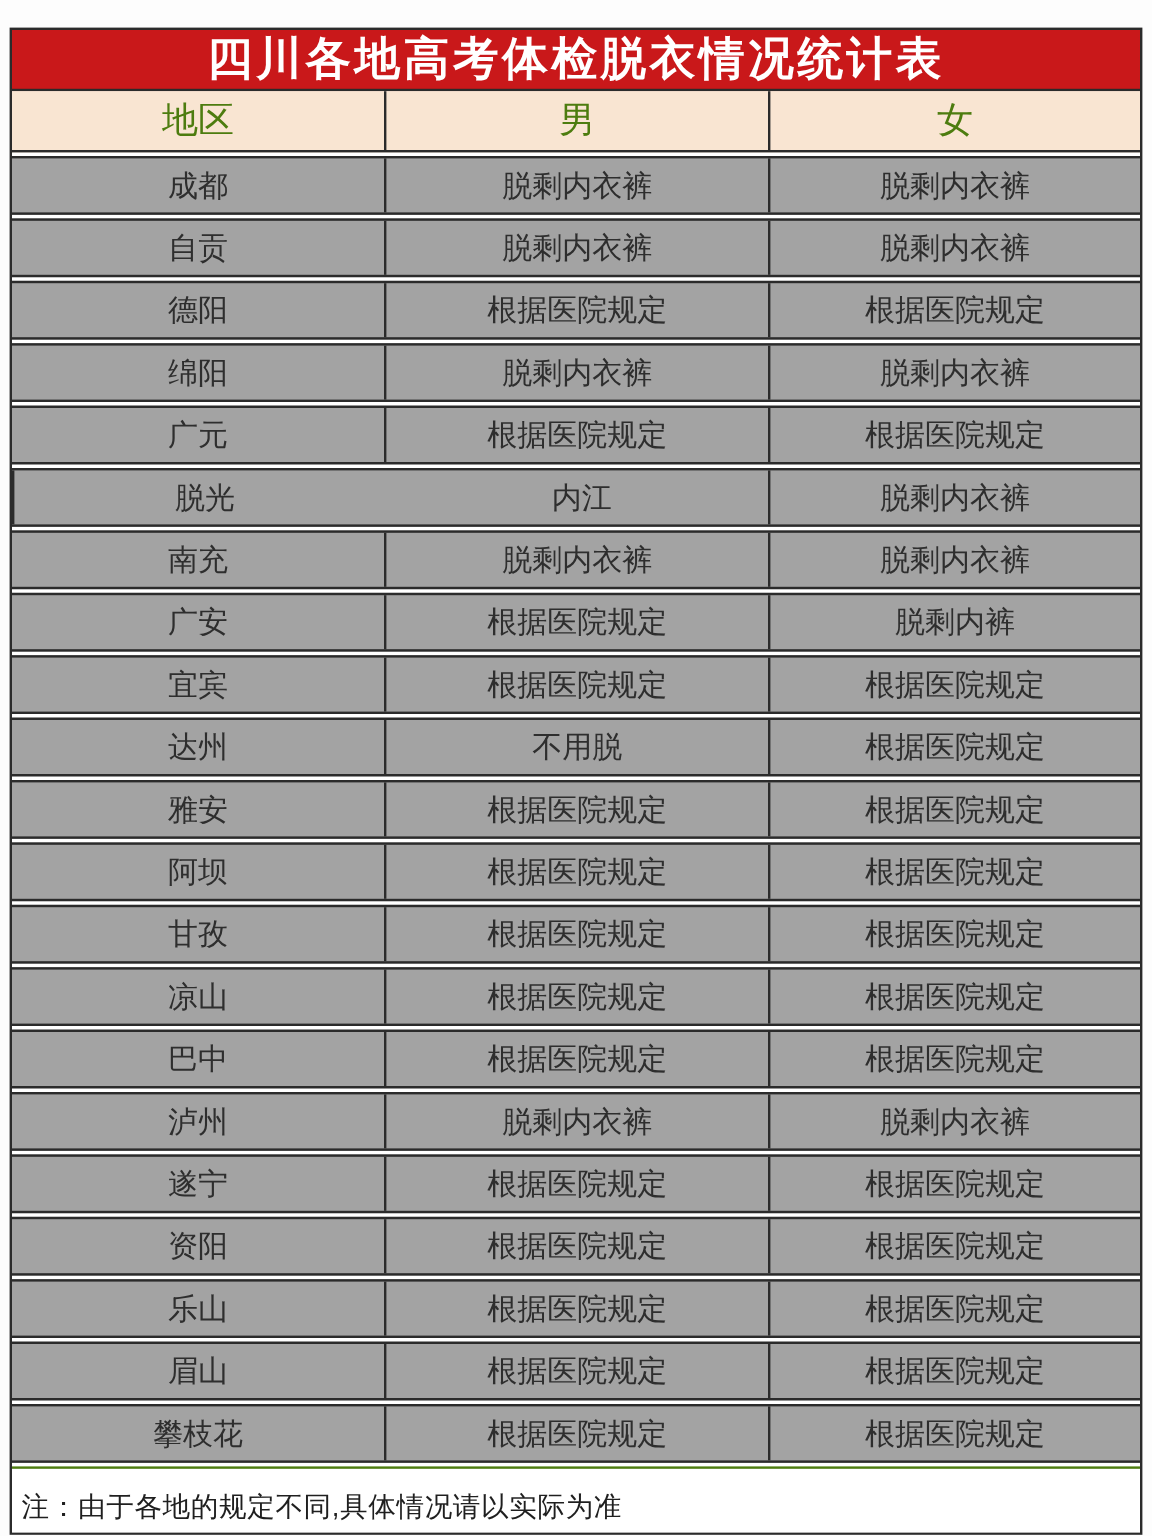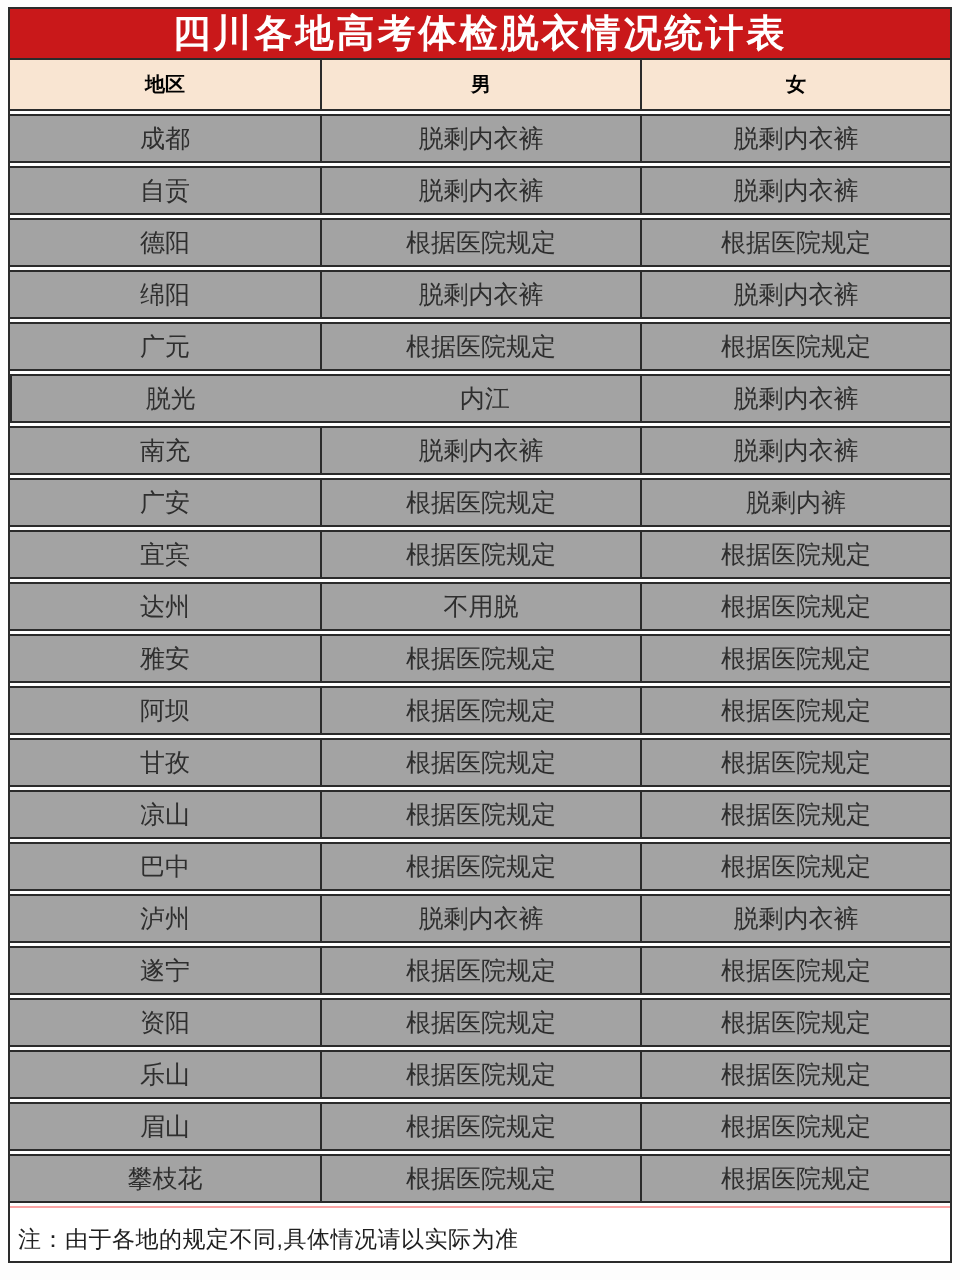--- a/index.html
+++ b/index.html
@@ -5,21 +5,21 @@
   * { margin: 0; padding: 0; box-sizing: border-box; }
   html, body {
     width: 960px;
     background: #ffffff;
     font-family: "Liberation Sans", sans-serif;
   }
   .page {
     width: 960px;
     height: 1280px;
     background: #fdfdfd;
-    padding: 7px 8px 8px 8px;
+    padding: 23px 8px 8px 8px;
   }
   .table-frame {
     width: 944px;
     border: 2px solid #2b2b2b;
     background: #ffffff;
   }
   .title-bar {
     height: 51px;
     background: #c9181a;
     border-bottom: 2px solid #2b2b2b;
@@ -38,23 +38,23 @@
   .header-row {
     height: 51px;
     background: #f9e5d2;
     border-bottom: 2px solid #2b2b2b;
     display: flex;
   }
   .header-row .hcell {
     display: flex;
     align-items: center;
     justify-content: center;
-    font-size: 20px;
-    color: #000000;
-    font-weight: 700;
+    font-size: 30px;
+    color: #4d7c0f;
+    font-weight: 400;
   }
   .trow {
     display: flex;
     height: 49px;
     margin-top: 3px;
     border-top: 2px solid #2b2b2b;
     border-bottom: 2px solid #2b2b2b;
     background: #a3a3a3;
   }
   .tcell {
@@ -65,21 +65,21 @@
     color: #2e2e2e;
     font-weight: 500;
     overflow: hidden;
     white-space: nowrap;
   }
   .col1 { width: 33%; }
   .col2 { width: 34%; border-left: 2px solid #2b2b2b; }
   .col3 { width: 33%; border-left: 2px solid #2b2b2b; }
   .note-row {
     margin-top: 3px;
-    border-top: 2px solid #fca5a5;
+    border-top: 2px solid #4d7c0f;
     height: 55px;
     display: flex;
     align-items: flex-end;
     padding: 0 0 6px 8px;
     background: #ffffff;
   }
   .note-row .note-text {
     font-size: 23px;
     color: #1f1f1f;
     letter-spacing: 0.5px;

